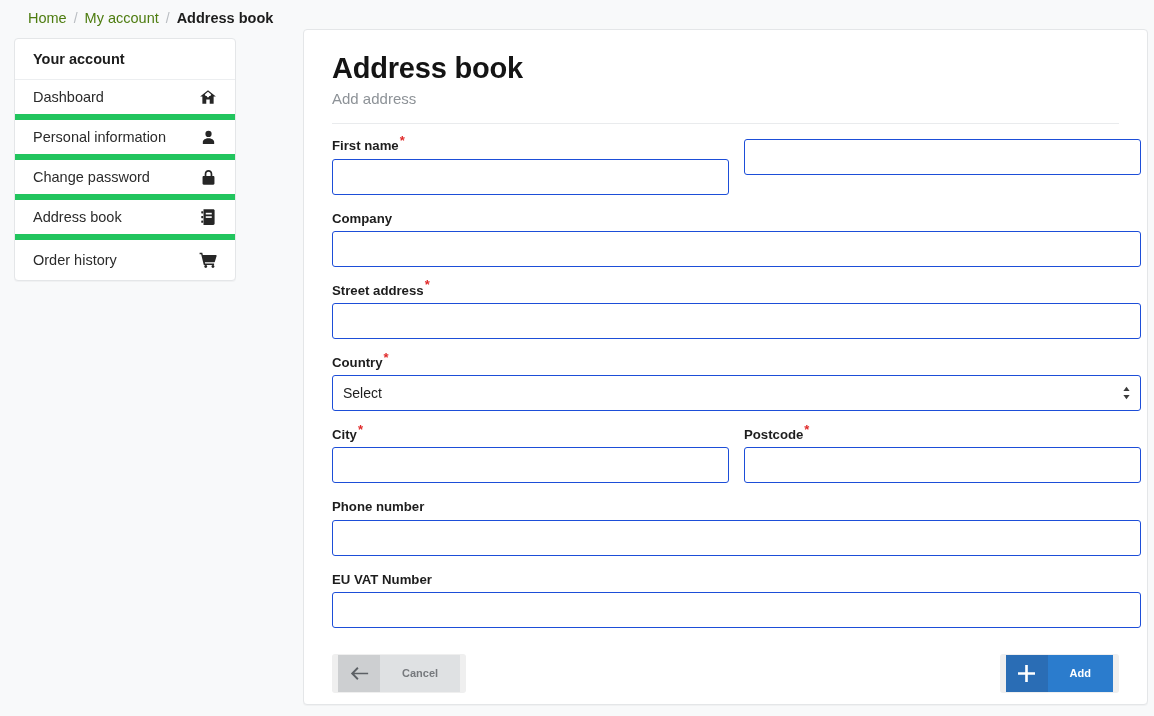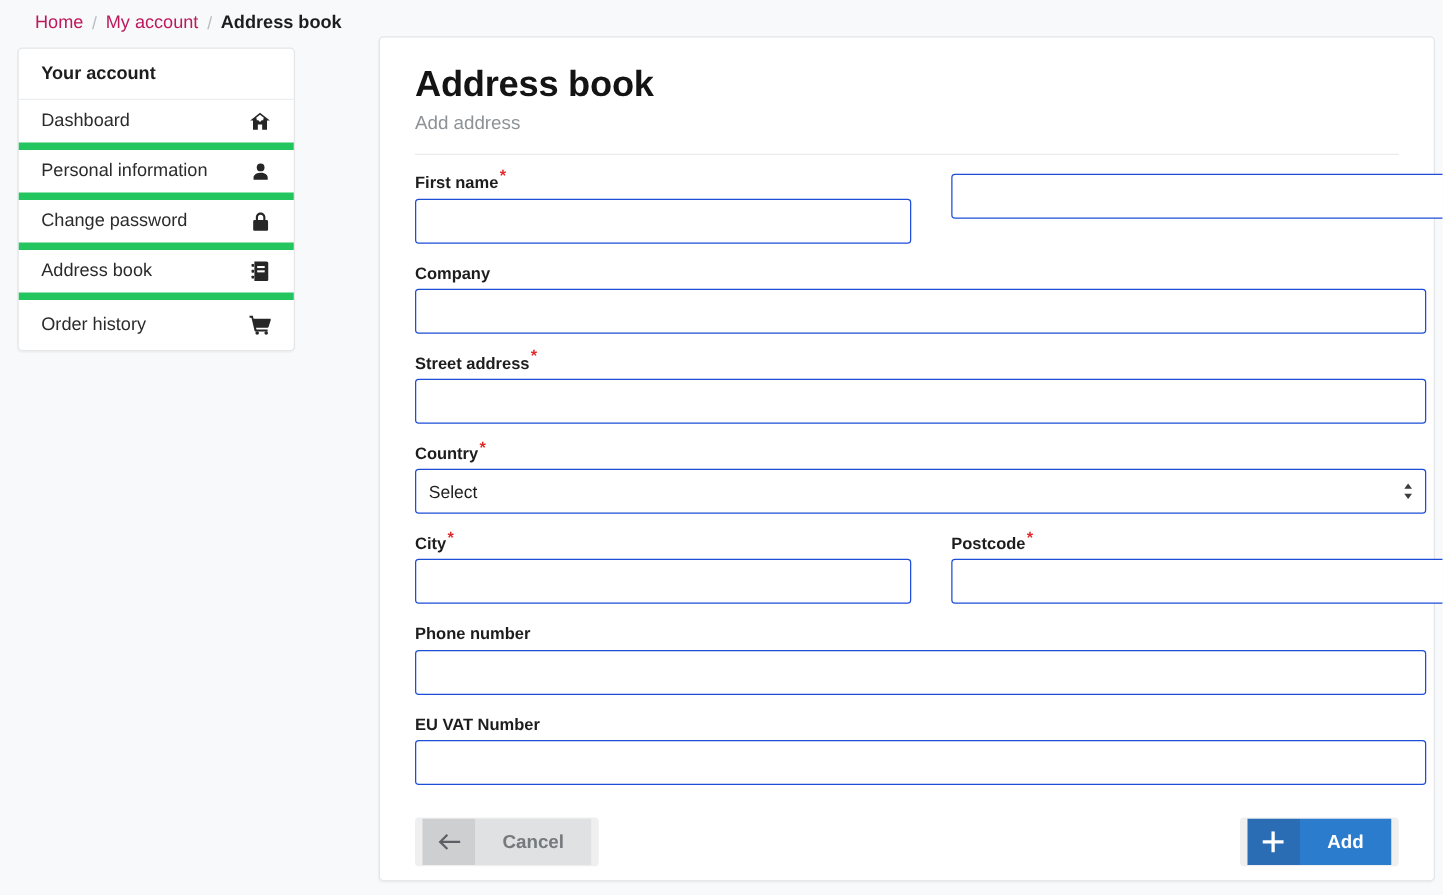--- a/index.html
+++ b/index.html
@@ -16,21 +16,21 @@
 
   
   .breadcrumb {
     position: absolute;
     left: 28px; top: 8px;
     display: flex; align-items: center;
     font-size: 14.5px;
     height: 20px;
   }
   .breadcrumb a {
-    color: #be185d;
+    color: #4d7c0f;
     text-decoration: none;
     font-weight: 400;
   }
   .breadcrumb .sep {
     color: #b9bdc2;
     margin: 0 7px;
     font-size: 14px;
   }
   .breadcrumb .current {
     color: #1d1d1d;
@@ -107,21 +107,21 @@
   }
   .divider {
     border-top: 1px solid #e9ebed;
     margin: 15px 0 0 0;
   }
 
   
   .form { padding-top: 15px; }
   .row {
     display: flex;
-    gap: 32px;
+    gap: 15px;
   }
   .field { margin-bottom: 17px; }
   .field.half { width: 397px; flex: 0 0 397px; }
   .field.full { width: 809px; }
 
   .field-label {
     font-size: 13.2px;
     font-weight: bold;
     color: #1d1d1d;
     display: block;
@@ -182,21 +182,21 @@
     cursor: pointer;
     font-family: "Liberation Sans", sans-serif;
   }
   .btn .btn-icon {
     width: 42px;
     display: flex; align-items: center; justify-content: center;
   }
   .btn .btn-text {
     display: flex; align-items: center; justify-content: center;
     padding: 0 22px;
-    font-size: 15px;
+    font-size: 11px;
     font-weight: bold;
   }
   .btn-cancel .btn-icon { background: #cdcfd1; color: #5c6065; }
   .btn-cancel .btn-text { background: #dfe1e3; color: #76797d; }
   .btn-add .btn-icon { background: #2a6db5; color: #ffffff; }
   .btn-add .btn-text { background: #2b7ccd; color: #ffffff; }
 </style>
 </head>
 <body>
 

